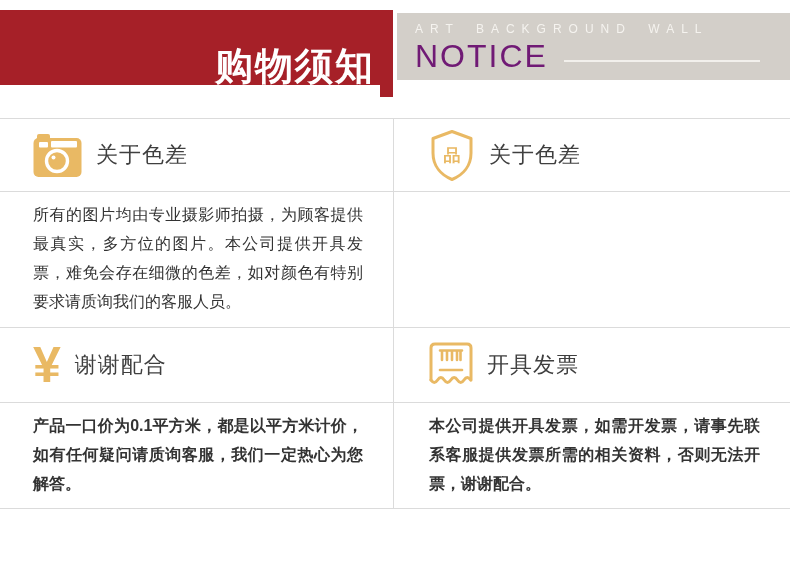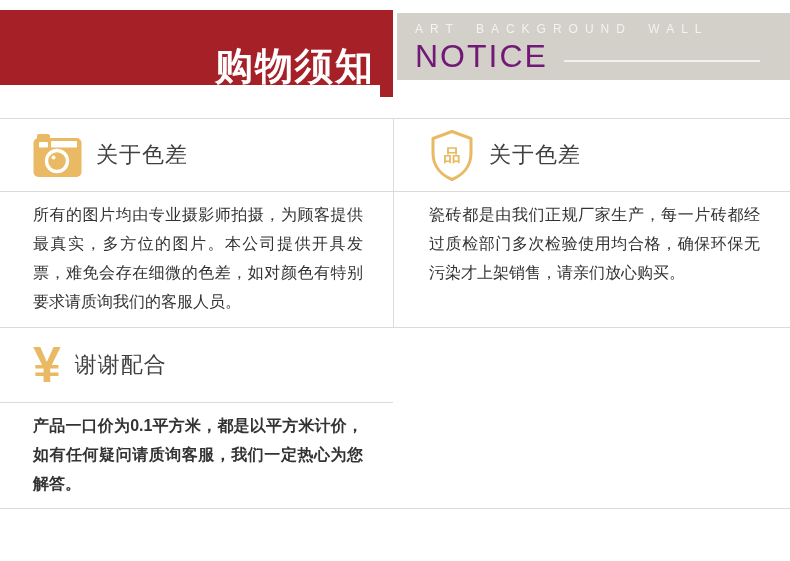--- a/index.html
+++ b/index.html
@@ -86,26 +86,39 @@
     <section class="cell r1 c2">
       <div class="cell-header">
         <span class="icon-wrap">
           <svg width="46" height="53" viewBox="0 0 46 53" aria-hidden="true">
             <path d="M23 2.5 L42 9.5 V24 C42 37 34 46 23 50.5 C12 46 4 37 4 24 V9.5 Z" fill="none" stroke="#E9B964" stroke-width="3" stroke-linejoin="round"></path>
             <text x="23" y="32" text-anchor="middle" font-size="17" font-weight="bold" fill="#E9B964">品</text>
           </svg>
         </span>
         <span class="cell-title">关于色差</span>
       </div>
-      <div class="cell-body">瓷砖都是由我们正规厂家生产，每一片砖都经过质检部门多次检验使用均合格，确保环保无污染才上架销售，请亲们放心购买。</div>
     </section>
 
     <section class="cell r2 c1">
       <div class="cell-header">
         <span class="yuan">¥</span>
         <span class="cell-title">谢谢配合</span>
       </div>
       <div class="cell-body">产品一口价为0.1平方米，都是以平方米计价，如有任何疑问请质询客服，我们一定热心为您解答。</div>
     </section>
 
+    <section class="cell r2 c2">
+      <div class="cell-header">
+        <span class="icon-wrap">
+          <svg width="44" height="47" viewBox="0 0 44 47" aria-hidden="true">
+            <path d="M42 38 V6 Q42 2 38 2 H6 Q2 2 2 6 V38" fill="none" stroke="#E9B964" stroke-width="3" stroke-linecap="round"></path>
+            <path d="M2 38 q3.3 5 6.6 0 t6.6 0 t6.6 0 t6.6 0 t6.6 0 t6.6 0" fill="none" stroke="#E9B964" stroke-width="3" stroke-linecap="round"></path>
+            <path d="M11 8.5 H33 M13 8.5 V18 M18 8.5 V18 M23 8.5 V18 M28 8.5 V18 M31.5 8.5 V18" fill="none" stroke="#E9B964" stroke-width="2.6" stroke-linecap="round"></path>
+            <path d="M11 28 H33" fill="none" stroke="#E9B964" stroke-width="2.6" stroke-linecap="round"></path>
+          </svg>
+        </span>
+        <span class="cell-title">开具发票</span>
+      </div>
+      <div class="cell-body">本公司提供开具发票，如需开发票，请事先联系客服提供发票所需的相关资料，否则无法开票，谢谢配合。</div>
+    </section>
 
   </div>
 </div>
 
 </body></html>

